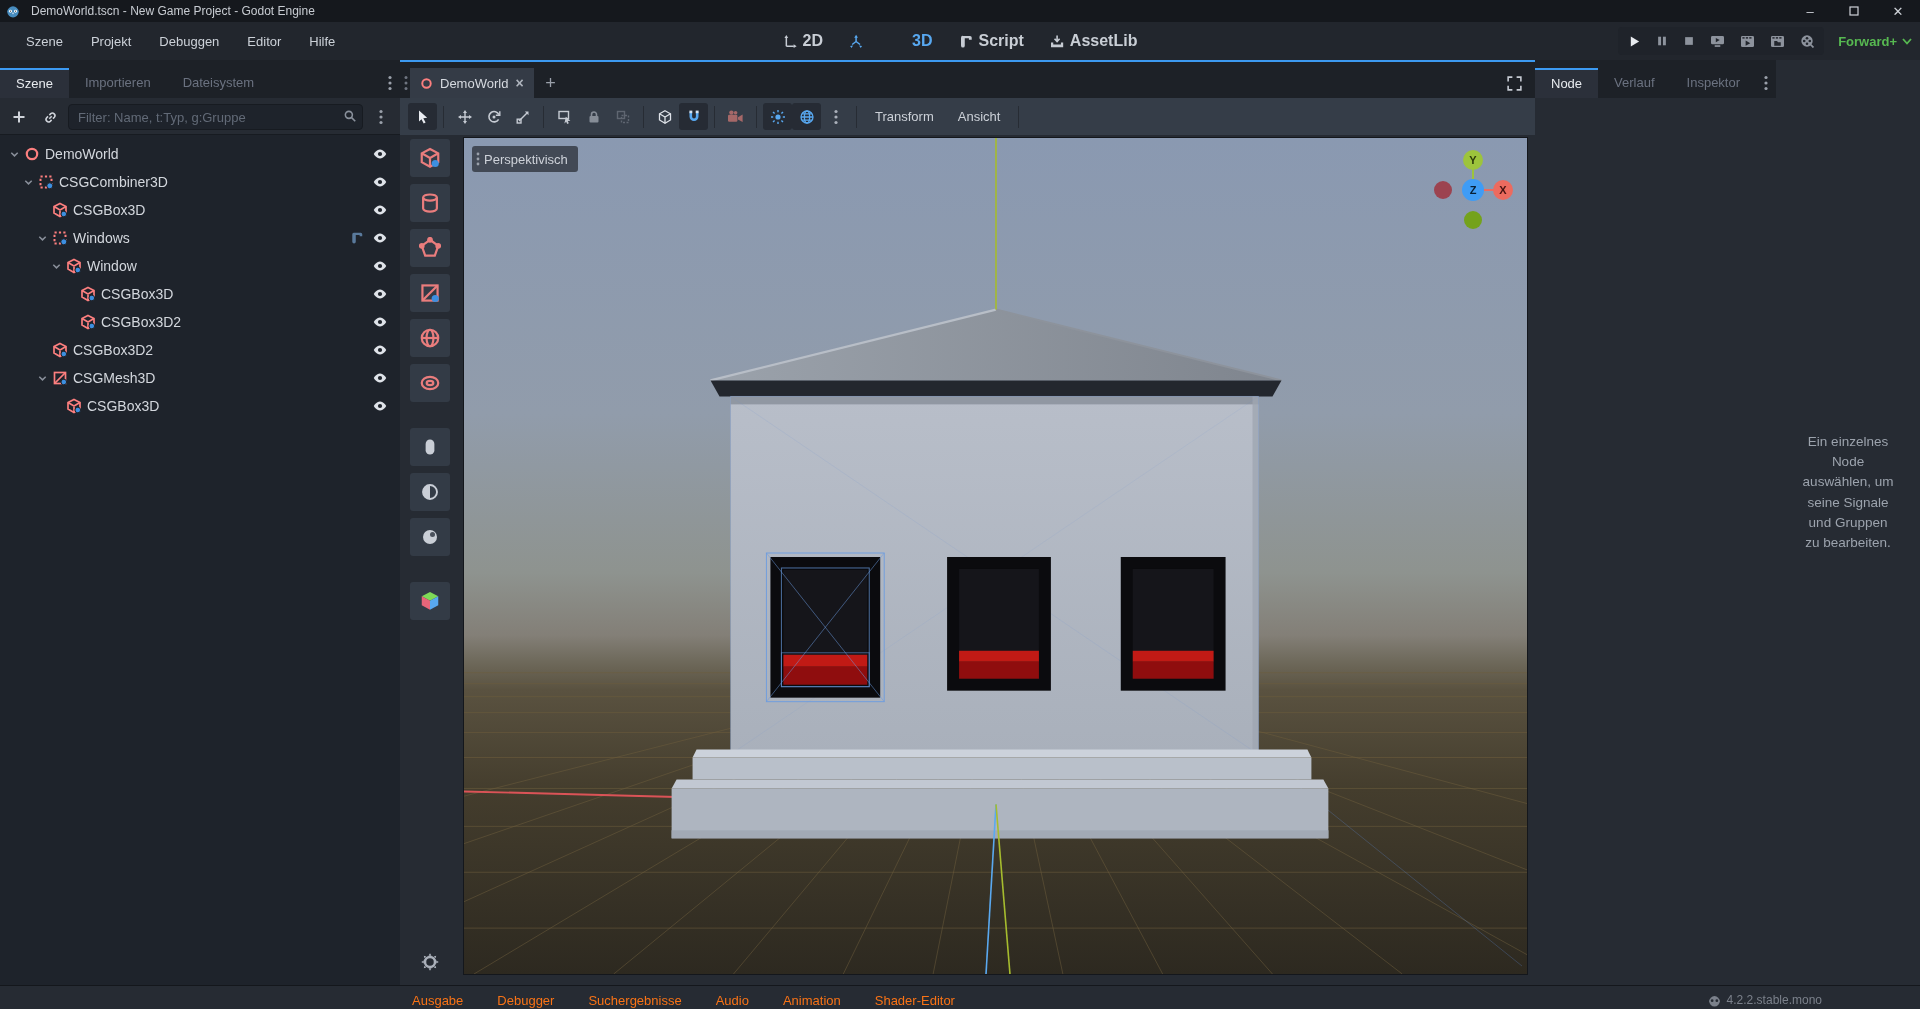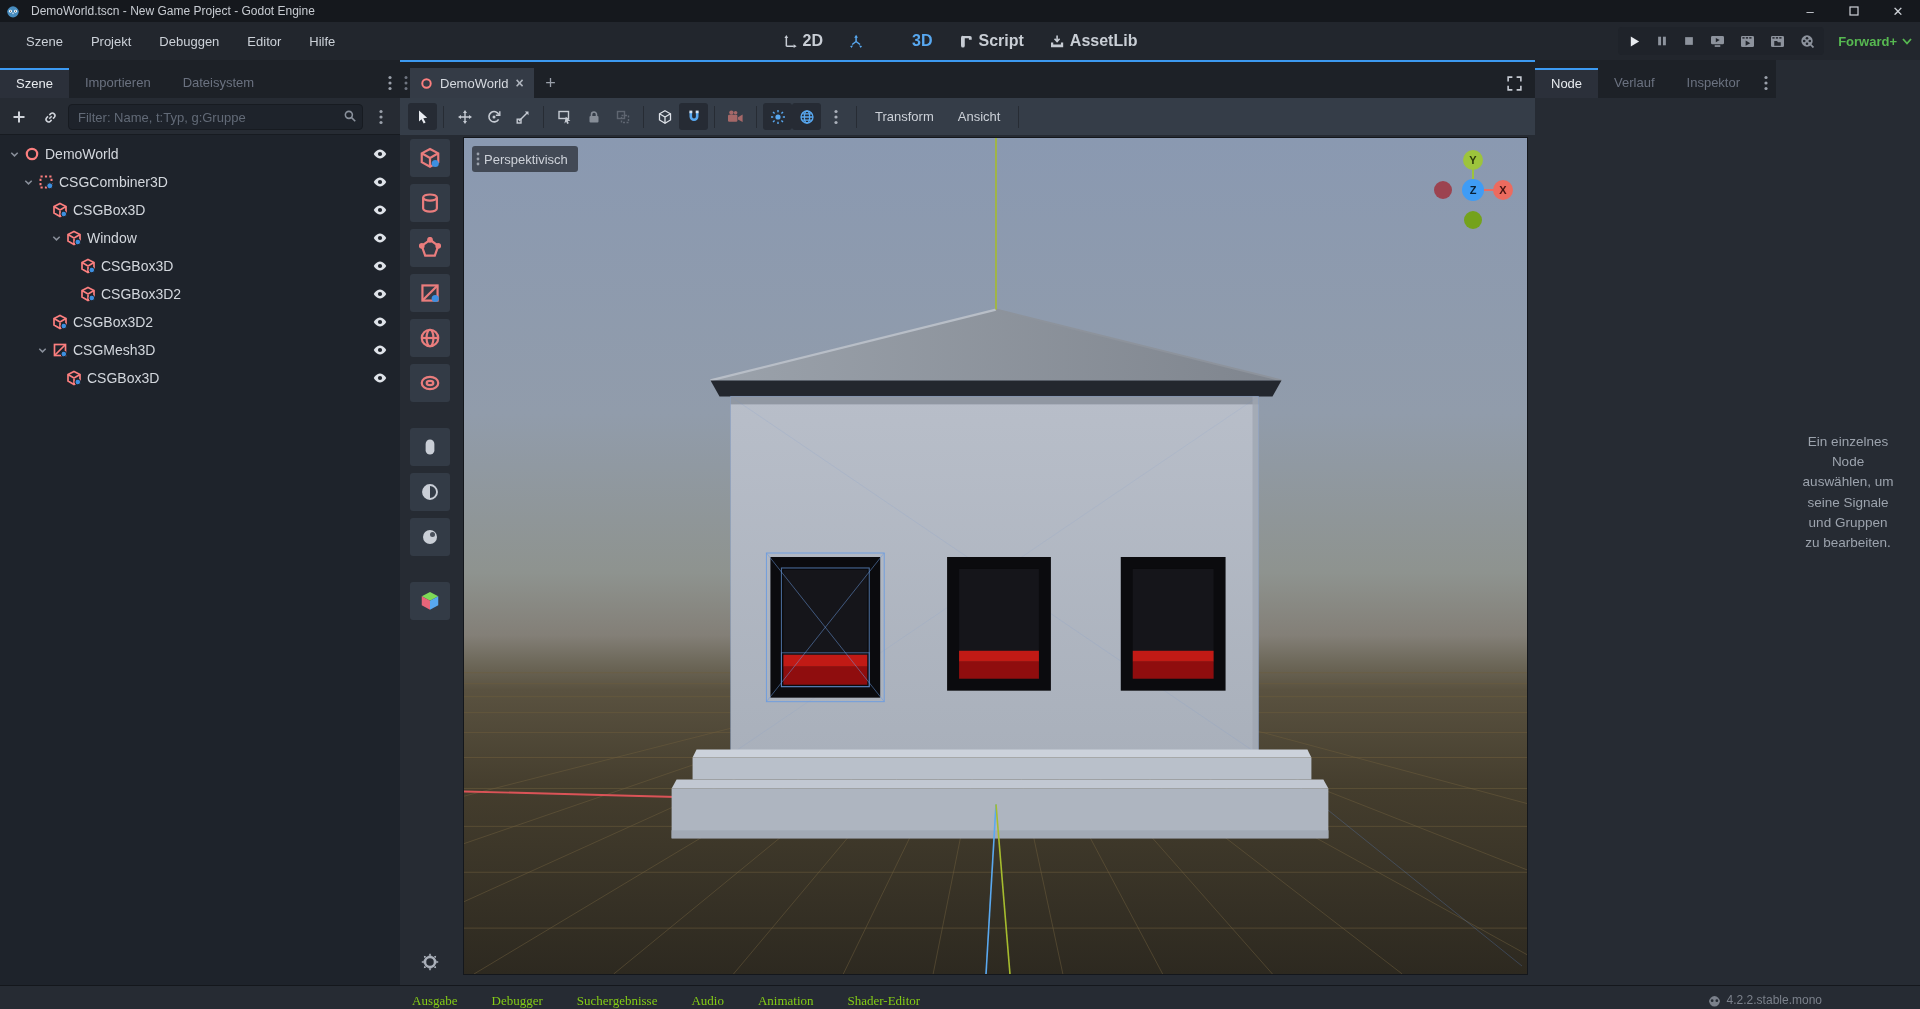--- a/index.html
+++ b/index.html
@@ -80,21 +80,21 @@
   .gizmo text { font:bold 11px "Liberation Sans", sans-serif; text-anchor:middle; }
 
   
   .right-dock { width:385px; display:flex; flex-direction:row; background:#262b33; }
   .right-body { flex:1; display:flex; align-items:center; justify-content:center; padding:0 24px 60px; }
   .empty-msg { color:#9ca3ad; font-size:13.5px; text-align:center; line-height:1.5; max-width:330px; }
 
   .bottombar { height:24px; background:#262b33; border-top:1px solid #14171c;
     display:flex; align-items:flex-start; padding-top:7px; }
   .bb-items { display:flex; gap:34px; margin-left:412px; }
-  .bb-item { font-size:13px; color:#84cc16;font-family:Liberation Serif, serif; }
+  .bb-item { font-size:13px; color:#f97316; }
   .bb-version { margin-left:auto; margin-right:98px; display:flex; gap:6px; align-items:center;
     color:#7b818b; font-size:12px; }
 </style>
 </head>
 <body>
 
 <div class="titlebar">
   <span style="display:flex">
     <svg width="14" height="14" viewBox="0 0 16 16">
         <circle cx="8" cy="9" r="6.4" fill="#478cbf"></circle>
@@ -332,20 +332,47 @@
         <span class="tright">
             <span style="display:flex">
               <svg width="16" height="16" viewBox="0 0 16 16">
                 <path d="M8 3.6 C11.8 3.6 14.2 8 14.2 8 C14.2 8 11.8 12.4 8 12.4 C4.2 12.4 1.8 8 1.8 8 C1.8 8 4.2 3.6 8 3.6 Z" fill="#dfe3e9"></path>
                 <circle cx="8" cy="8" r="2.1" fill="#1e232b"></circle>
               </svg>
             </span>
           </span>
       </div>
 
+      <div class="trow" style="padding-left:34px">
+        <span class="tchev">
+            <svg width="11" height="11" viewBox="0 0 12 12">
+              <path d="M2.5 4 L6 7.5 9.5 4" stroke="#8a909b" stroke-width="1.6" fill="none"></path>
+            </svg>
+          </span>
+        <span class="ticon">
+            <svg viewBox="0 0 16 16">
+              <rect x="2.5" y="2.5" width="11" height="11" fill="none" stroke="#fc7f7f" stroke-width="2" stroke-dasharray="2.2 2.2"></rect>
+              <circle cx="11.8" cy="11.8" r="3" fill="#3d8fe0" stroke="#1e232b" stroke-width="1"></circle>
+            </svg>
+          </span>
+        <span class="tlabel">Windows</span>
+        <span class="tright">
+          <span style="display:flex">
+              <svg width="14" height="14" viewBox="0 0 16 16">
+                <path d="M5 2 h7.2 a1.8 1.8 0 0 1 1.8 1.8 V6 h-3 V4.6 H6.6 V12.4 a2 2 0 0 1 -2 2 a2 2 0 0 1 -2-2 V4 a2 2 0 0 1 2.4-2Z" fill="#5a7a9c"></path>
+              </svg>
+            </span>
+          <span style="display:flex">
+              <svg width="16" height="16" viewBox="0 0 16 16">
+                <path d="M8 3.6 C11.8 3.6 14.2 8 14.2 8 C14.2 8 11.8 12.4 8 12.4 C4.2 12.4 1.8 8 1.8 8 C1.8 8 4.2 3.6 8 3.6 Z" fill="#dfe3e9"></path>
+                <circle cx="8" cy="8" r="2.1" fill="#1e232b"></circle>
+              </svg>
+            </span>
+        </span>
+      </div>
 
       <div class="trow" style="padding-left:48px">
         <span class="tchev">
             <svg width="11" height="11" viewBox="0 0 12 12">
               <path d="M2.5 4 L6 7.5 9.5 4" stroke="#8a909b" stroke-width="1.6" fill="none"></path>
             </svg>
           </span>
         <span class="ticon">
             <svg viewBox="0 0 16 16">
               <path d="M8 1.4 L14 4.6 V11 L8 14.4 2 11 V4.6 Z M2 4.6 L8 8 L14 4.6 M8 8 V14.4" fill="none" stroke="#fc7f7f" stroke-width="1.7"></path>

